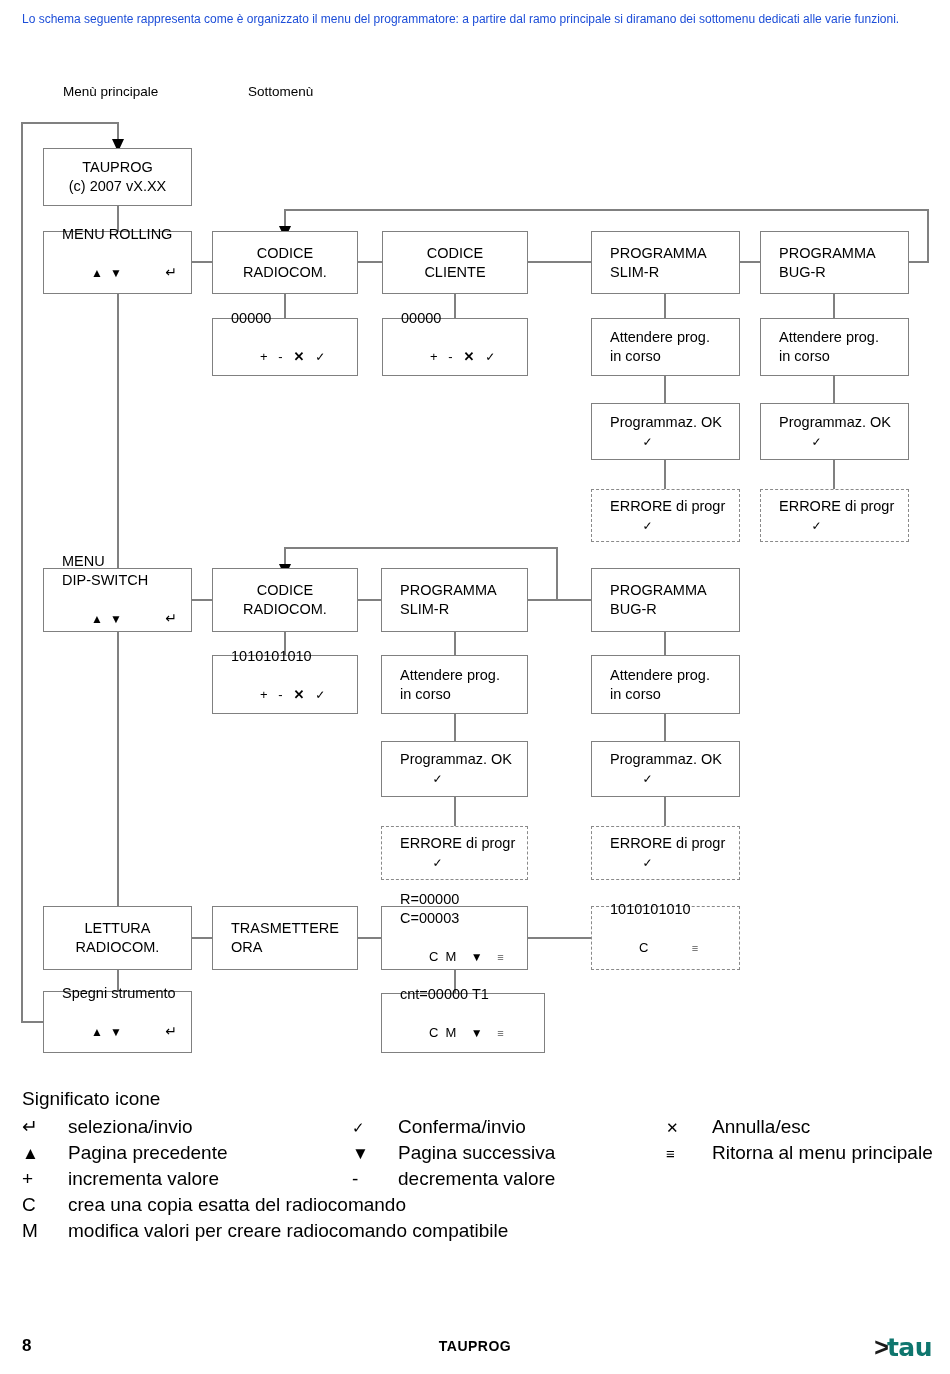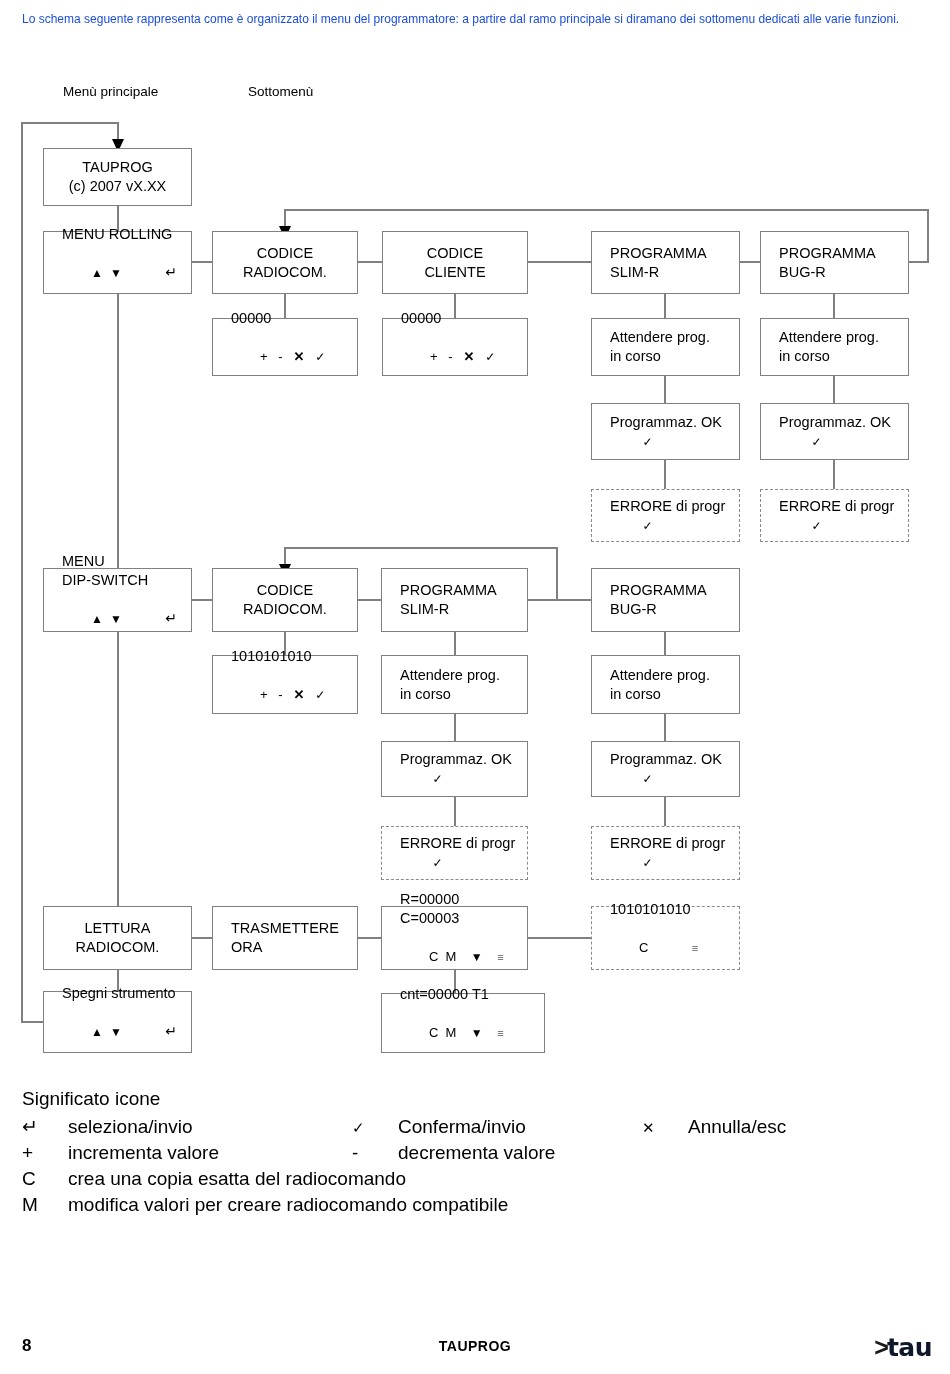--- a/index.html
+++ b/index.html
@@ -112,21 +112,21 @@
   }
   .lg-sym {
     display: inline-block;
     width: 46px;
     text-align: left;
   }
   .lg-sym.small { font-size: 15px; }
   .lg-sym.tri { font-size: 17px; }
   .c1 { left: 0px; }
   .c2 { left: 330px; }
-  .c3 { left: 620px; }
+  .c3 { left: 644px; }
 
   
   #footer {
     position: absolute;
     left: 0;
     top: 1330px;
     width: 950px;
     height: 44px;
   }
   #page-num {
@@ -470,35 +470,40 @@
 
 <div id="legend">
   <div class="title">Significato icone</div>
 
   <div class="lg-row">
     <span class="lg-cell c1"><span class="lg-sym">↵</span><span>seleziona/invio</span></span>
     <span class="lg-cell c2"><span class="lg-sym small">✓</span><span>Conferma/invio</span></span>
     <span class="lg-cell c3"><span class="lg-sym small">✕</span><span>Annulla/esc</span></span>
   </div>
 
+  <div class="lg-row">
+    <span class="lg-cell c1"><span class="lg-sym tri">▲</span><span>Pagina precedente</span></span>
+    <span class="lg-cell c2"><span class="lg-sym tri">▼</span><span>Pagina successiva</span></span>
+    <span class="lg-cell c3"><span class="lg-sym small">≡</span><span>Ritorna al menu principale</span></span>
+  </div>
 
   <div class="lg-row">
     <span class="lg-cell c1"><span class="lg-sym">+</span><span>incrementa valore</span></span>
     <span class="lg-cell c2"><span class="lg-sym">-</span><span>decrementa valore</span></span>
   </div>
 
   <div class="lg-row">
     <span class="lg-cell c1"><span class="lg-sym">C</span><span>crea una copia esatta del radiocomando</span></span>
   </div>
 
   <div class="lg-row">
     <span class="lg-cell c1"><span class="lg-sym">M</span><span>modifica valori per creare radiocomando compatibile</span></span>
   </div>
 </div>
 
 <div id="footer">
   <div id="page-num">8</div>
   <div id="footer-title">TAUPROG</div>
   <div id="logo">
     <span class="chev">&gt;</span>
-    <span class="word" style="color: #0f172a;">tau</span>
+    <span class="word" style="color: #0f766e;">tau</span>
   </div>
 </div>
 
 </body></html>

